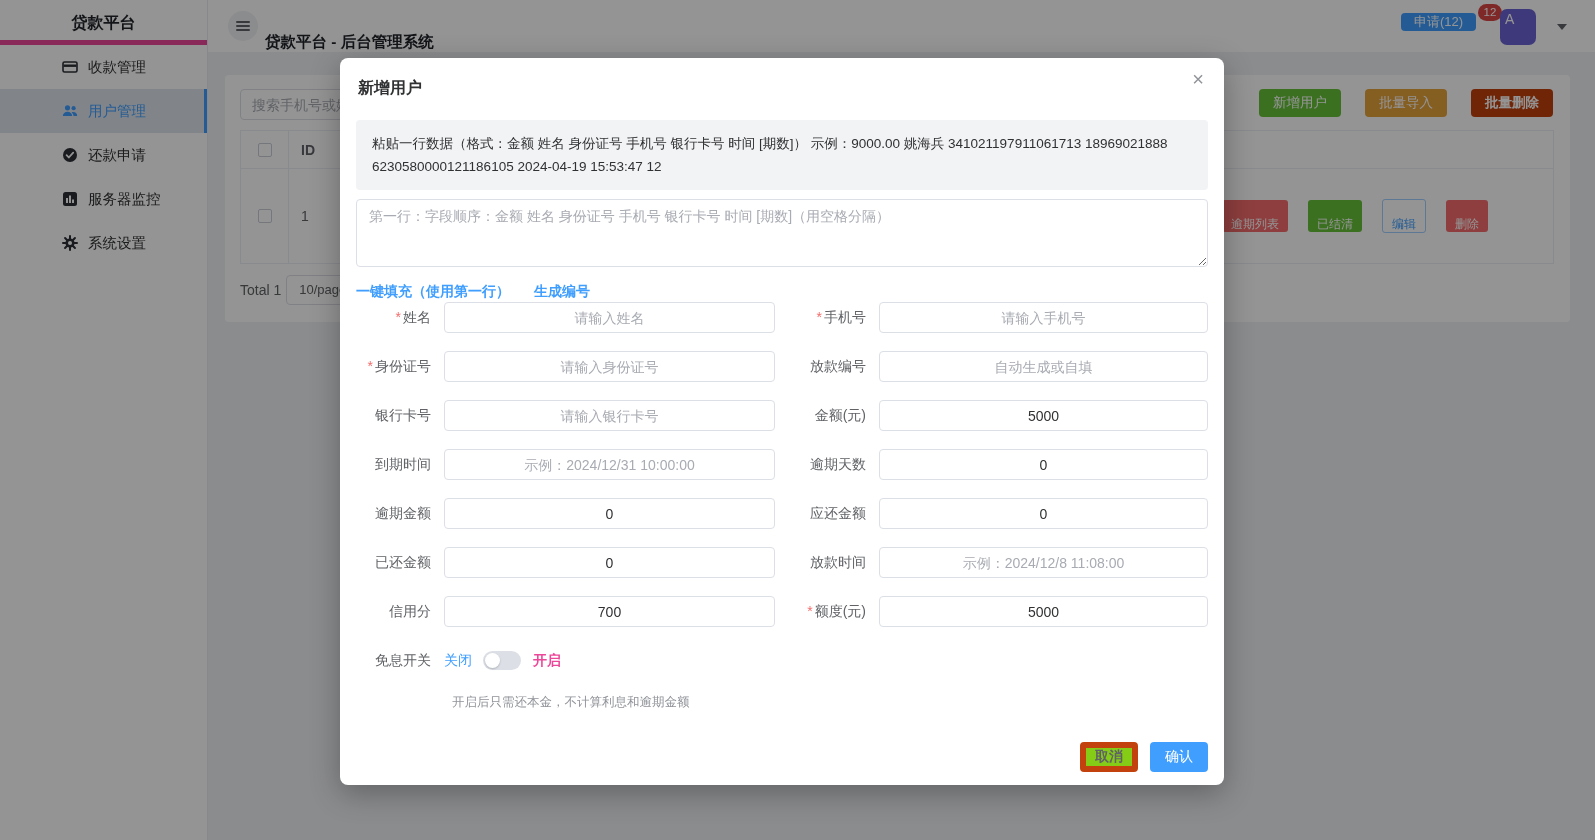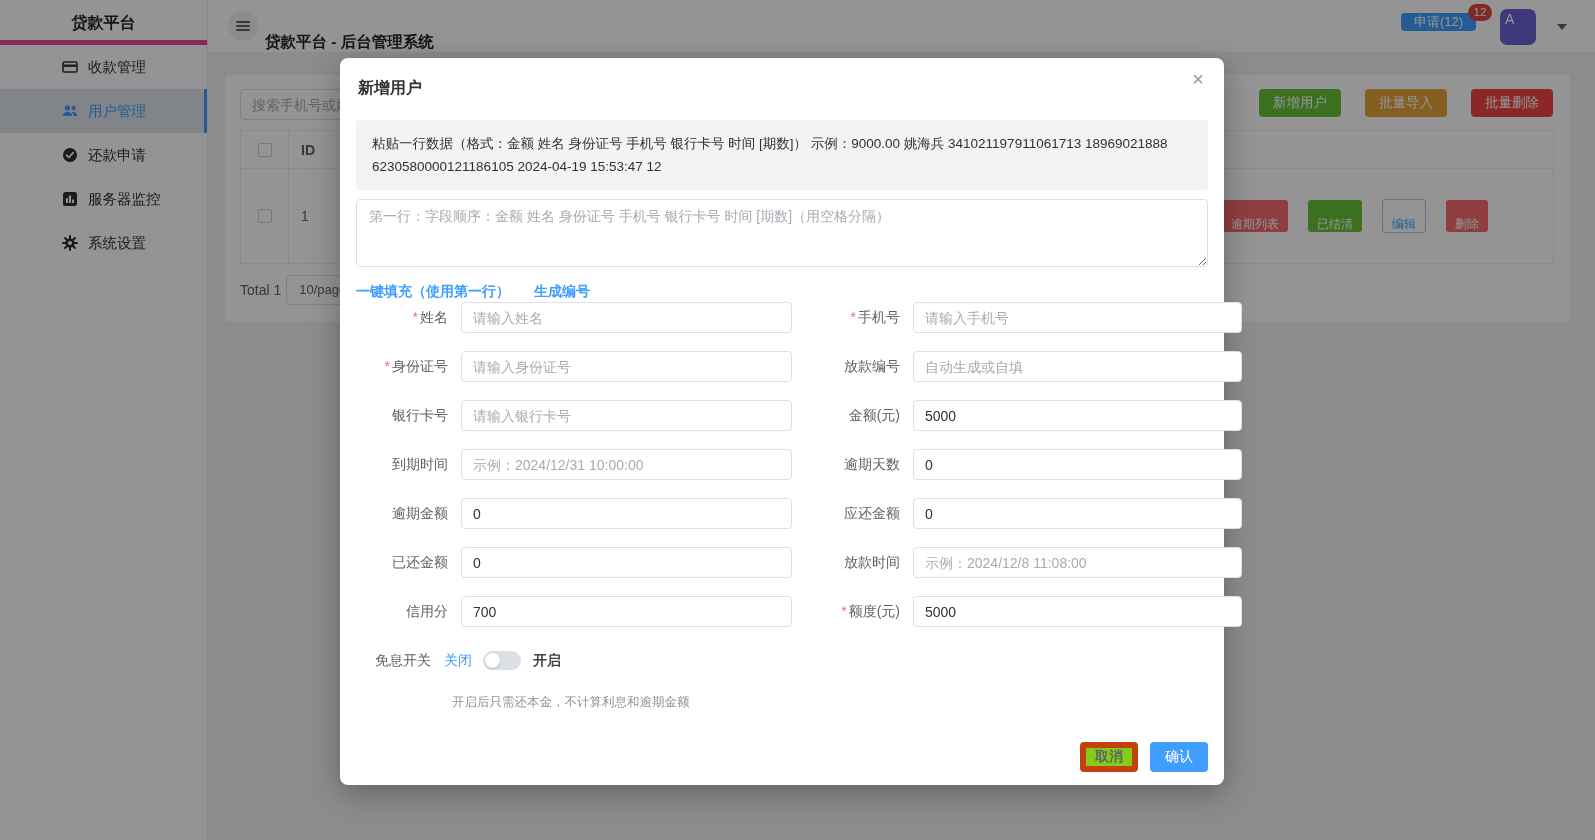--- a/index.html
+++ b/index.html
@@ -15,33 +15,33 @@
   .sb-item.active { background:#dfe6ee; color:#409eff; box-shadow:inset -3px 0 0 #409eff; }
   .sb-item.active .ico { color:#409eff; }
 
   
   .topbar { position:absolute; left:208px; top:0; right:0; height:52px; background:#fff; z-index:1; }
   .hamburger { position:absolute; left:20px; top:11px; width:30px; height:30px; border-radius:50%; background:#f0f1f4; display:flex; align-items:center; justify-content:center; cursor:pointer; }
   .hamburger .bars { width:14px; height:10px; display:flex; flex-direction:column; justify-content:space-between; }
   .hamburger .bars i { display:block; height:2px; background:#5f6368; border-radius:1px; }
   .tb-title { position:absolute; left:57px; top:16px; line-height:52px; font-weight:bold; font-size:15.5px; color:#1f2329; }
   .apply-btn { position:absolute; right:119px; top:13px; height:18px; padding:0 13px; background:#409eff; color:#fff; border:none; border-radius:4px; font-size:13px; cursor:pointer; }
-  .apply-badge { position:absolute; right:103px; top:4px; min-width:24px; height:17px; border-radius:9px; background:#d94845; color:#fff; font-size:11.5px; line-height:17px; text-align:center; }
+  .apply-badge { position:absolute; right:93px; top:4px; min-width:24px; height:17px; border-radius:9px; background:#d94845; color:#fff; font-size:11.5px; line-height:17px; text-align:center; }
   .avatar { position:absolute; right:59px; top:9px; width:36px; height:36px; border-radius:7px; background:#6c63d2; color:#fff; font-size:14px; padding:2px 0 0 5px; cursor:pointer; }
   .caret { position:absolute; right:28px; top:24px; width:0; height:0; border-left:5px solid transparent; border-right:5px solid transparent; border-top:6px solid #5f6368; }
 
   
   .card { position:absolute; left:225px; top:75px; width:1345px; height:247px; background:#fff; border-radius:4px; z-index:1; }
   .search-input { position:absolute; left:15px; top:14px; width:280px; height:31px; border:1px solid #dcdfe6; border-radius:4px; padding:0 11px; font-size:14px; color:#303133; font-family:inherit; }
   .search-input::placeholder { color:#a8abb2; }
   .toolbar { position:absolute; right:17px; top:14px; display:flex; gap:24px; }
   .tb-btn { height:28px; padding:0 14px; border:none; border-radius:4px; color:#fff; font-size:13.5px; cursor:pointer; font-family:inherit; }
   .tb-green { background:#67c23a; }
   .tb-orange { background:#e6a23c; }
-  .tb-pink { background:#ef4444; }
+  .tb-pink { background:#c2410c;font-weight:bold; }
   .table { position:absolute; left:15px; top:55px; width:1314px; border:1px solid #ebeef5; }
   .t-row { display:flex; }
   .t-head { height:37px; }
   .t-body { height:95px; border-top:1px solid #ebeef5; }
   .t-c1 { width:48px; display:flex; align-items:center; justify-content:center; border-right:1px solid #ebeef5; }
   .t-c2 { flex:1; display:flex; align-items:center; padding-left:12px; color:#606266; }
   .t-head .t-c2 { font-weight:bold; color:#5f6368; }
   .t-c3 { width:346px; border-left:1px solid #ebeef5; display:flex; align-items:center; padding-left:14px; gap:20px; }
   .cb { width:14px; height:14px; border:1px solid #c8cdd4; border-radius:2px; background:#fff; cursor:pointer; }
   .act-btn { height:20px; padding:16px 9px; border:none; border-radius:3px; font-size:12px; color:#fff; cursor:pointer; font-family:inherit; }
@@ -57,32 +57,32 @@
   .modal { position:absolute; left:340px; top:58px; width:884px; height:727px; background:#fff; border-radius:8px; box-shadow:0 8px 30px rgba(0,0,0,0.3); z-index:20; }
   .m-title { position:absolute; left:18px; top:20px; font-size:16px; font-weight:bold; color:#303133; }
   .m-close { position:absolute; right:14px; top:10px; font-size:20px; color:#909399; cursor:pointer; width:24px; text-align:center; }
   .m-info { position:absolute; left:16px; top:62px; width:852px; background:#f2f3f5; border-radius:4px; padding:12px 16px; font-size:13.5px; line-height:23px; color:#303133; }
   .m-textarea { position:absolute; left:16px; top:141px; width:852px; height:68px; border:1px solid #dcdfe6; border-radius:4px; padding:8px 12px; font-size:14px; color:#303133; font-family:inherit; resize:both; }
   .m-textarea::placeholder { color:#a8abb2; }
   .m-links { position:absolute; left:16px; top:225px; display:flex; gap:24px; }
   .m-link { font-size:14px; font-weight:bold; color:#409eff; cursor:pointer; }
   .m-form { position:absolute; left:0; top:244px; width:884px; }
   .f-row { display:flex; height:31px; margin-bottom:18px; }
-  .f-cell { display:flex; width:435px;margin-left:17px; }
+  .f-cell { display:flex; width:435px; }
   .f-cell.right { width:449px; }
   .f-lbl { width:91px; margin-right:13px; text-align:right; line-height:31px; font-size:14px; color:#606266; white-space:nowrap; }
   .req { color:#f56c6c; margin-right:2px; }
-  .f-inp { width:331px; height:31px; border:1px solid #dcdfe6; border-radius:4px; padding:0 11px; font-size:14px; color:#303133; font-family:inherit; }
+  .f-inp { width:331px; height:31px; border:1px solid #dcdfe6; border-radius:4px; padding:0 11px; font-size:14px; color:#303133; font-family:inherit;text-align:center; }
   .f-cell.right .f-inp { width:329px; }
   .f-inp::placeholder { color:#a8abb2; }
   .toggle-row { margin-top:4px; align-items:center; }
   .tg-off { font-size:14px; color:#409eff; line-height:31px; cursor:pointer; }
   .switch { width:38px; height:19px; border-radius:10px; background:#dcdfe6; margin:0 12px 0 11px; position:relative; cursor:pointer; }
   .switch .knob { position:absolute; left:2px; top:2px; width:15px; height:15px; border-radius:50%; background:#fff; box-shadow:0 1px 2px rgba(0,0,0,0.2); }
-  .tg-on { font-size:14px; color:#404040; font-weight:bold; line-height:31px; cursor:pointer; }
+  .tg-on { font-size:14px; color:#ec4899; font-weight:bold; line-height:31px; cursor:pointer; }
   .m-hint { margin:5px 0 0 112px; font-size:12.5px; color:#909399; }
   .m-btn { position:absolute; bottom:13px; height:30px; width:58px; border-radius:4px; font-size:14px; cursor:pointer; font-family:inherit; }
   .m-cancel { right:86px; background:#84cc16; border:6px solid #c2410c; color:#606266;font-weight:bold; }
   .m-confirm { right:16px; background:#409eff; border:none; color:#fff; }
 </style>
 </head>
 <body>
 
 <div class="screen">
 

